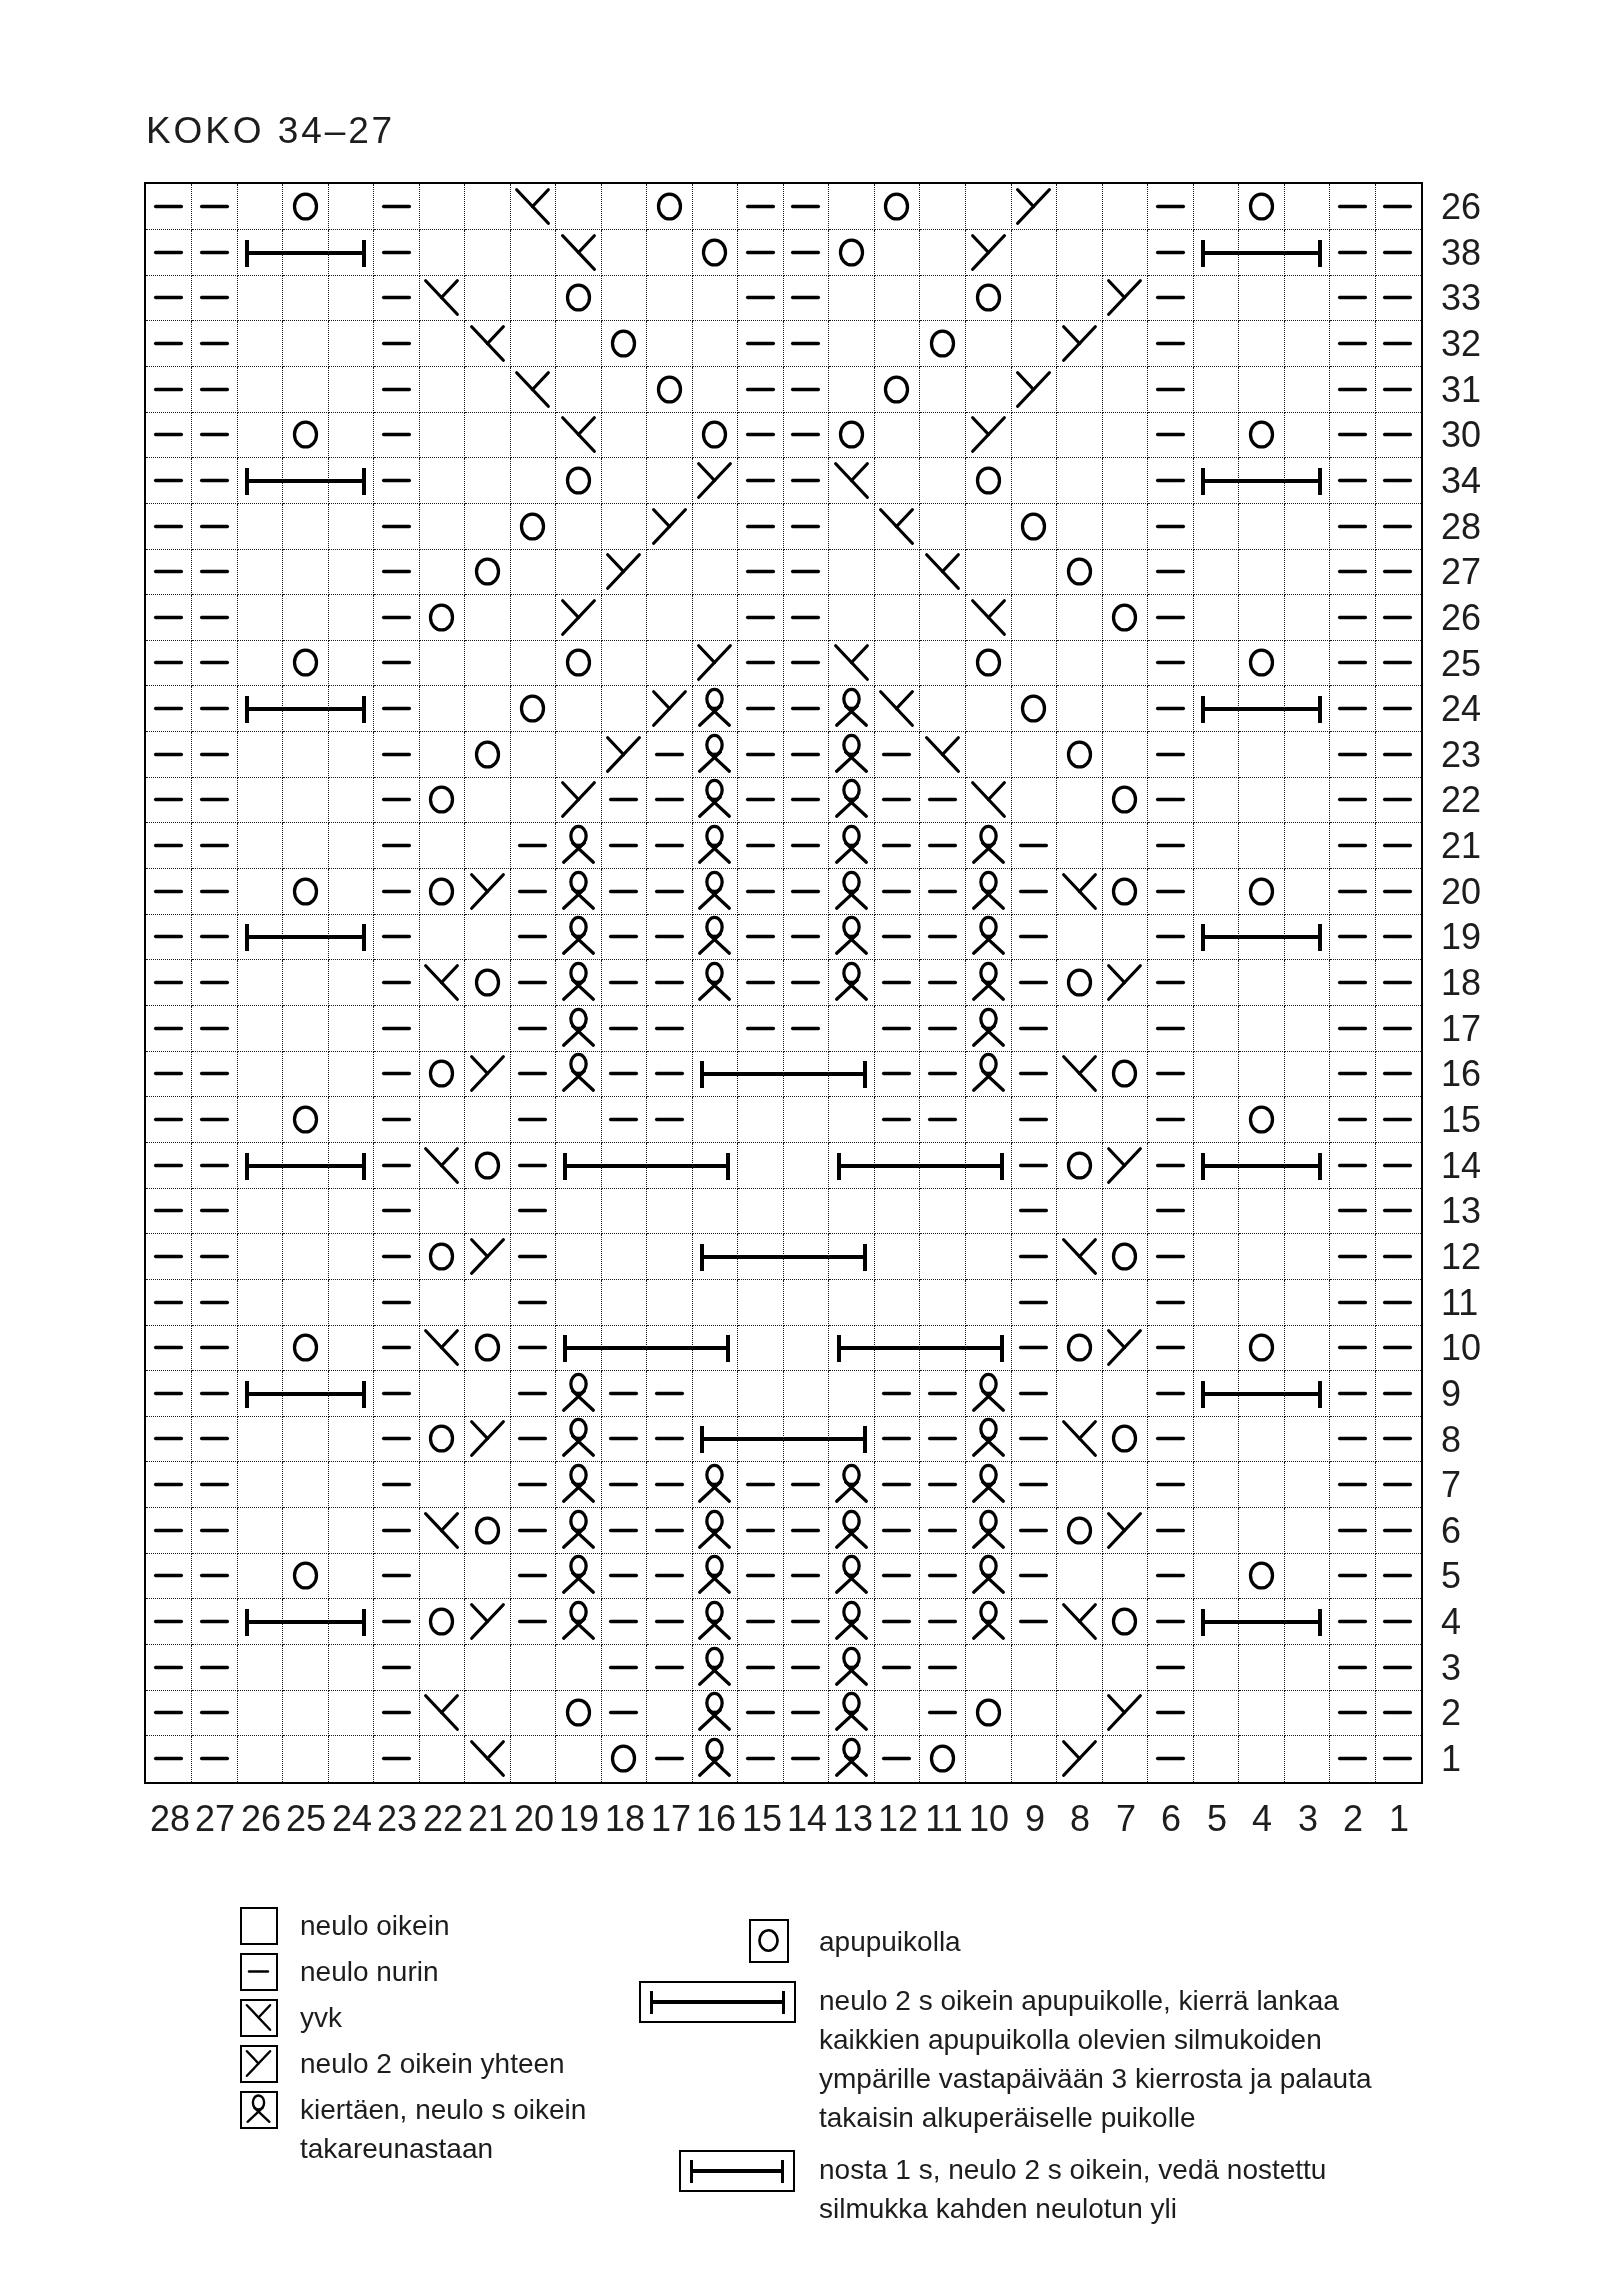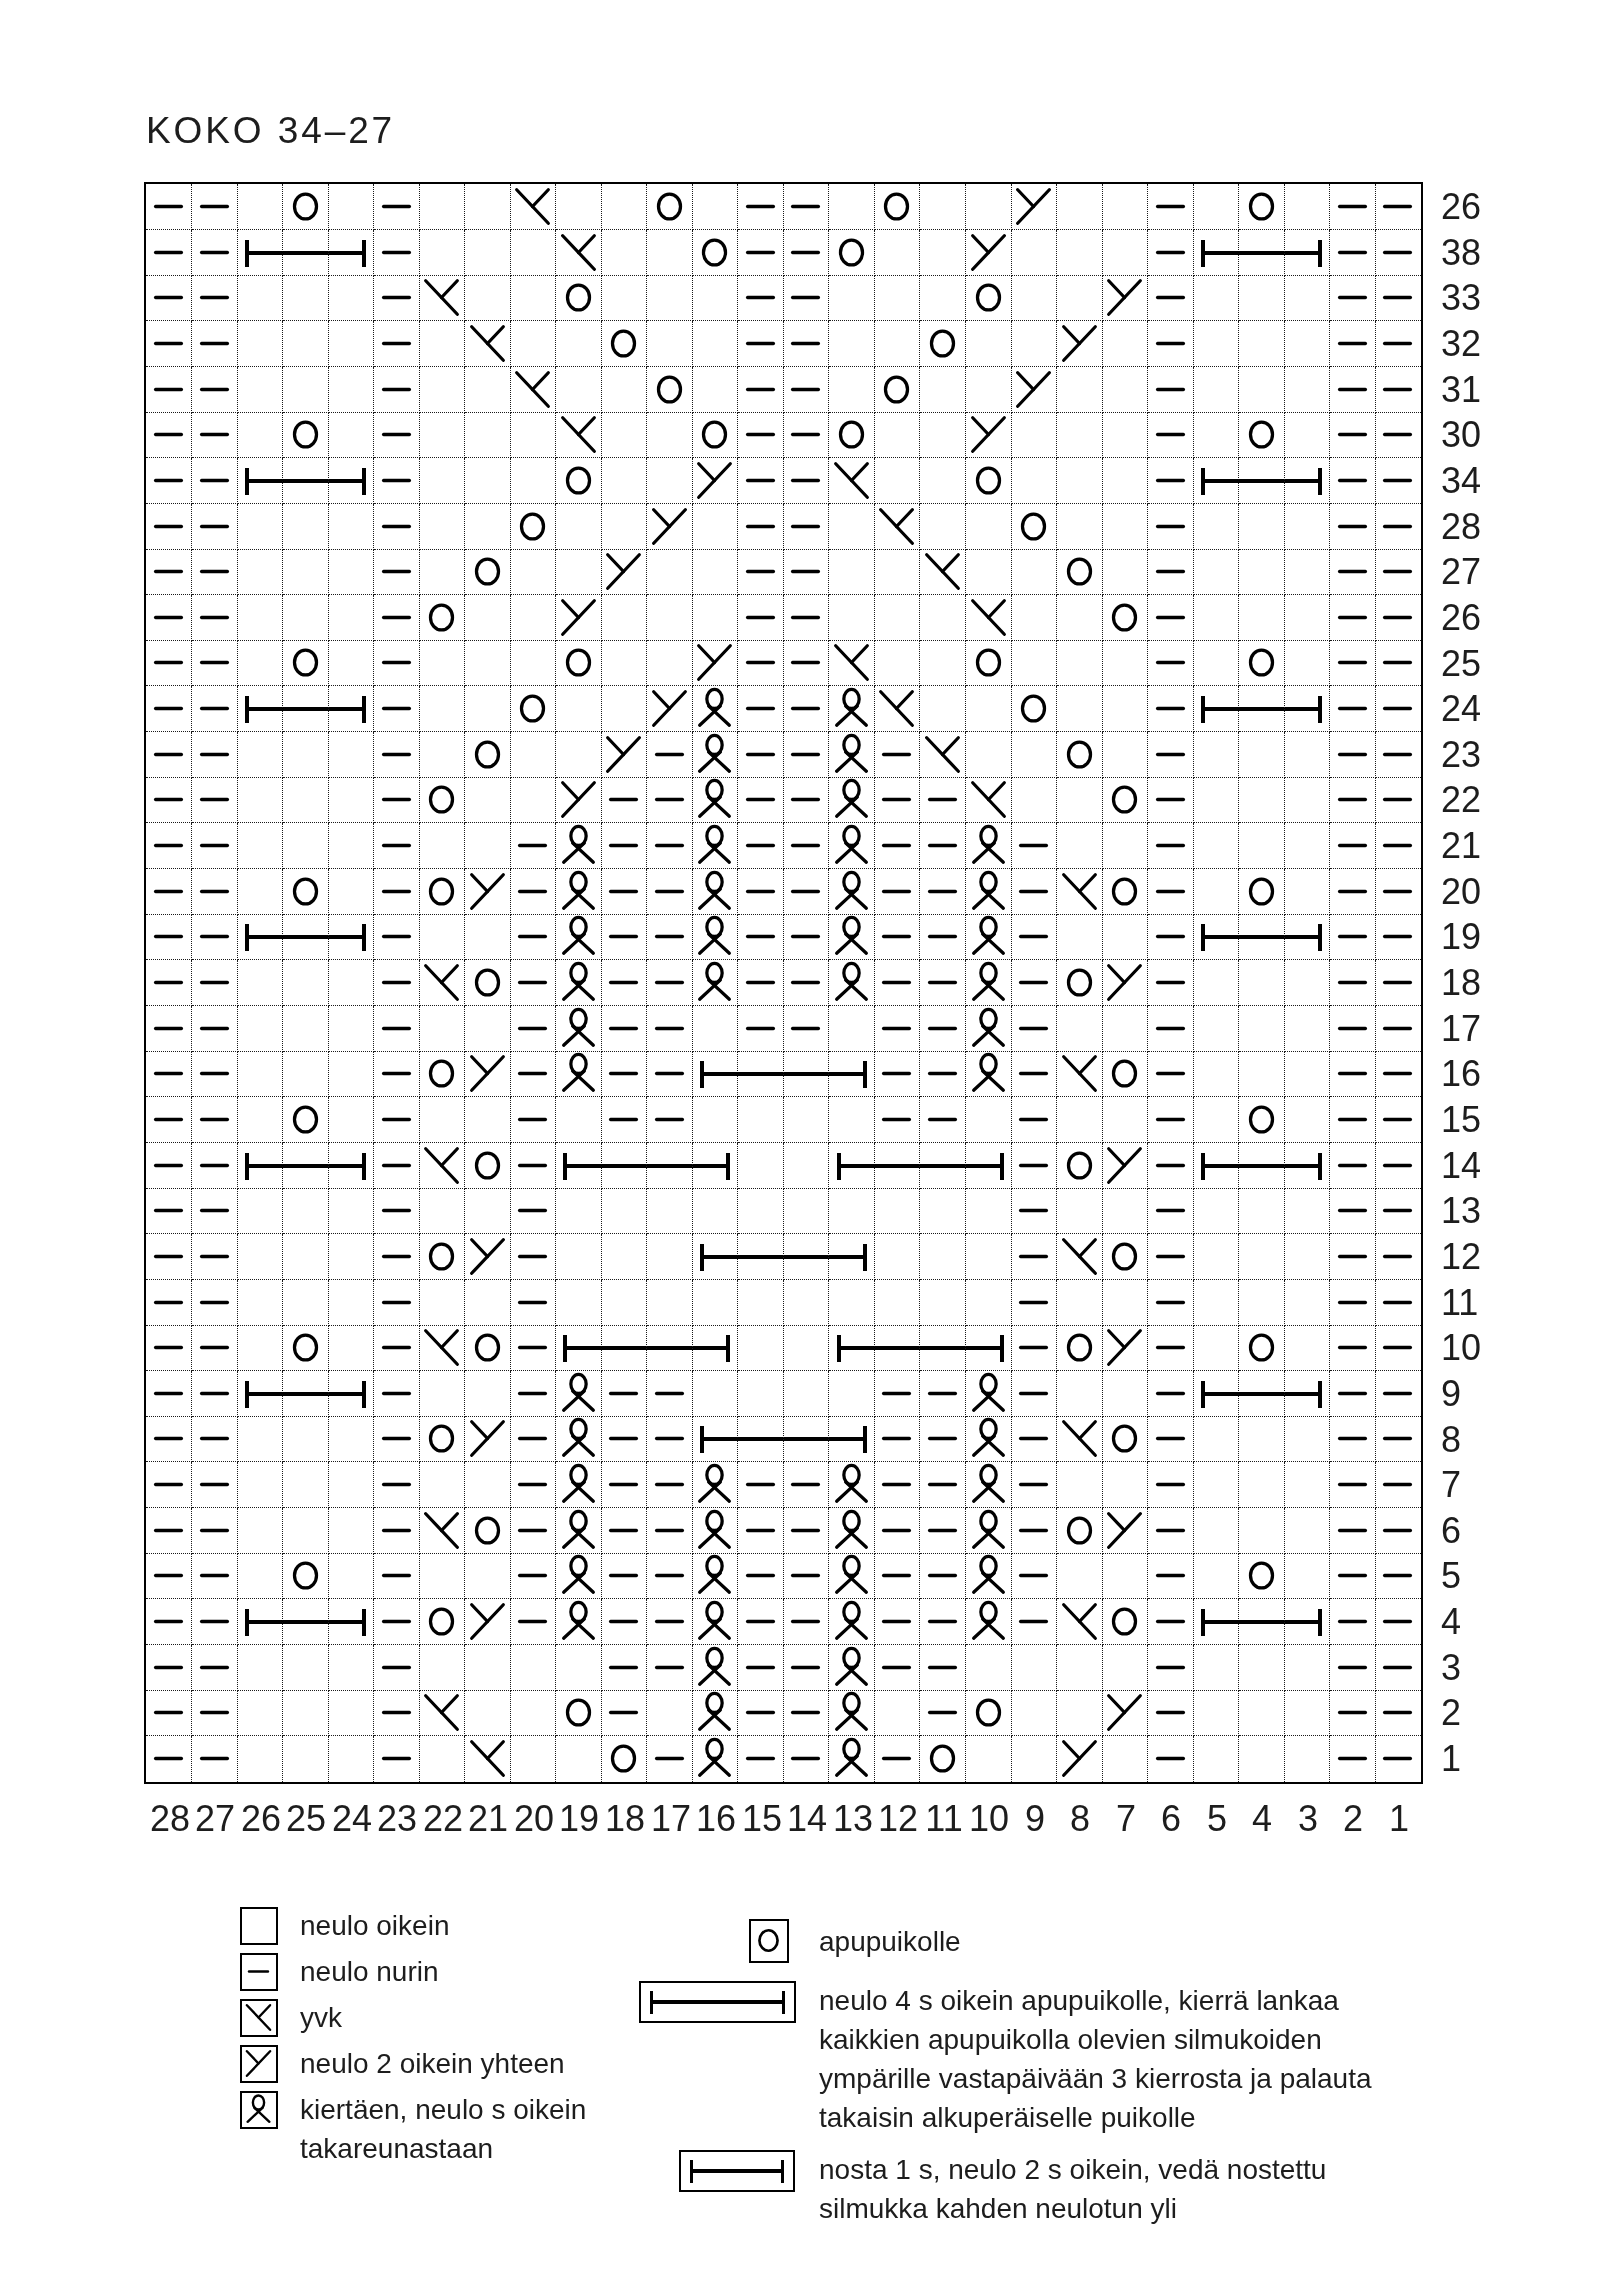--- a/index.html
+++ b/index.html
@@ -3493,27 +3493,27 @@
           <line x1="17.5" y1="21" x2="39" y2="41"></line>
           <line x1="29.5" y1="21" x2="8" y2="41"></line>
         </svg>
       </div>
       <div class="ltext" style="left: 300px; top: 2090px; width: 413px;">kiertäen, neulo s oikein takareunastaan</div>
       <div class="lbox" style="left: 749px; top: 1919px; width: 40px; height: 44px;">
         <svg width="37" height="37" viewBox="0 0 47 47" fill="none" stroke="#000" stroke-width="3.4" stroke-linecap="round" style="position: absolute; left: -1px; top: 1px;">
           <ellipse cx="23.5" cy="23.5" rx="11.5" ry="13"></ellipse>
         </svg>
       </div>
-      <div class="ltext" style="left: 819px; top: 1922px; width: 596px;">apupuikolle</div>
+      <div class="ltext" style="left: 819px; top: 1922px; width: 596px;">apupuikolla</div>
       <div class="cablebox" style="left: 639px; top: 1981px; width: 157px; height: 42px;">
         <span class="bline"></span>
         <span class="btick l"></span>
         <span class="btick r"></span>
       </div>
-      <div class="ltext" style="left: 819px; top: 1981px; width: 581px;">neulo 4 s oikein apupuikolle, kierrä lankaa kaikkien apupuikolla olevien silmukoiden ympärille vastapäivään 3 kierrosta ja palauta takaisin alkuperäiselle puikolle</div>
+      <div class="ltext" style="left: 819px; top: 1981px; width: 581px;">neulo 2 s oikein apupuikolle, kierrä lankaa kaikkien apupuikolla olevien silmukoiden ympärille vastapäivään 3 kierrosta ja palauta takaisin alkuperäiselle puikolle</div>
       <div class="cablebox" style="left: 679px; top: 2150px; width: 116px; height: 42px;">
         <span class="bline"></span>
         <span class="btick l"></span>
         <span class="btick r"></span>
       </div>
       <div class="ltext" style="left: 819px; top: 2150px; width: 567px;">nosta 1 s, neulo 2 s oikein, vedä nostettu silmukka kahden neulotun yli</div>
     </div>
 </div>
 
 

